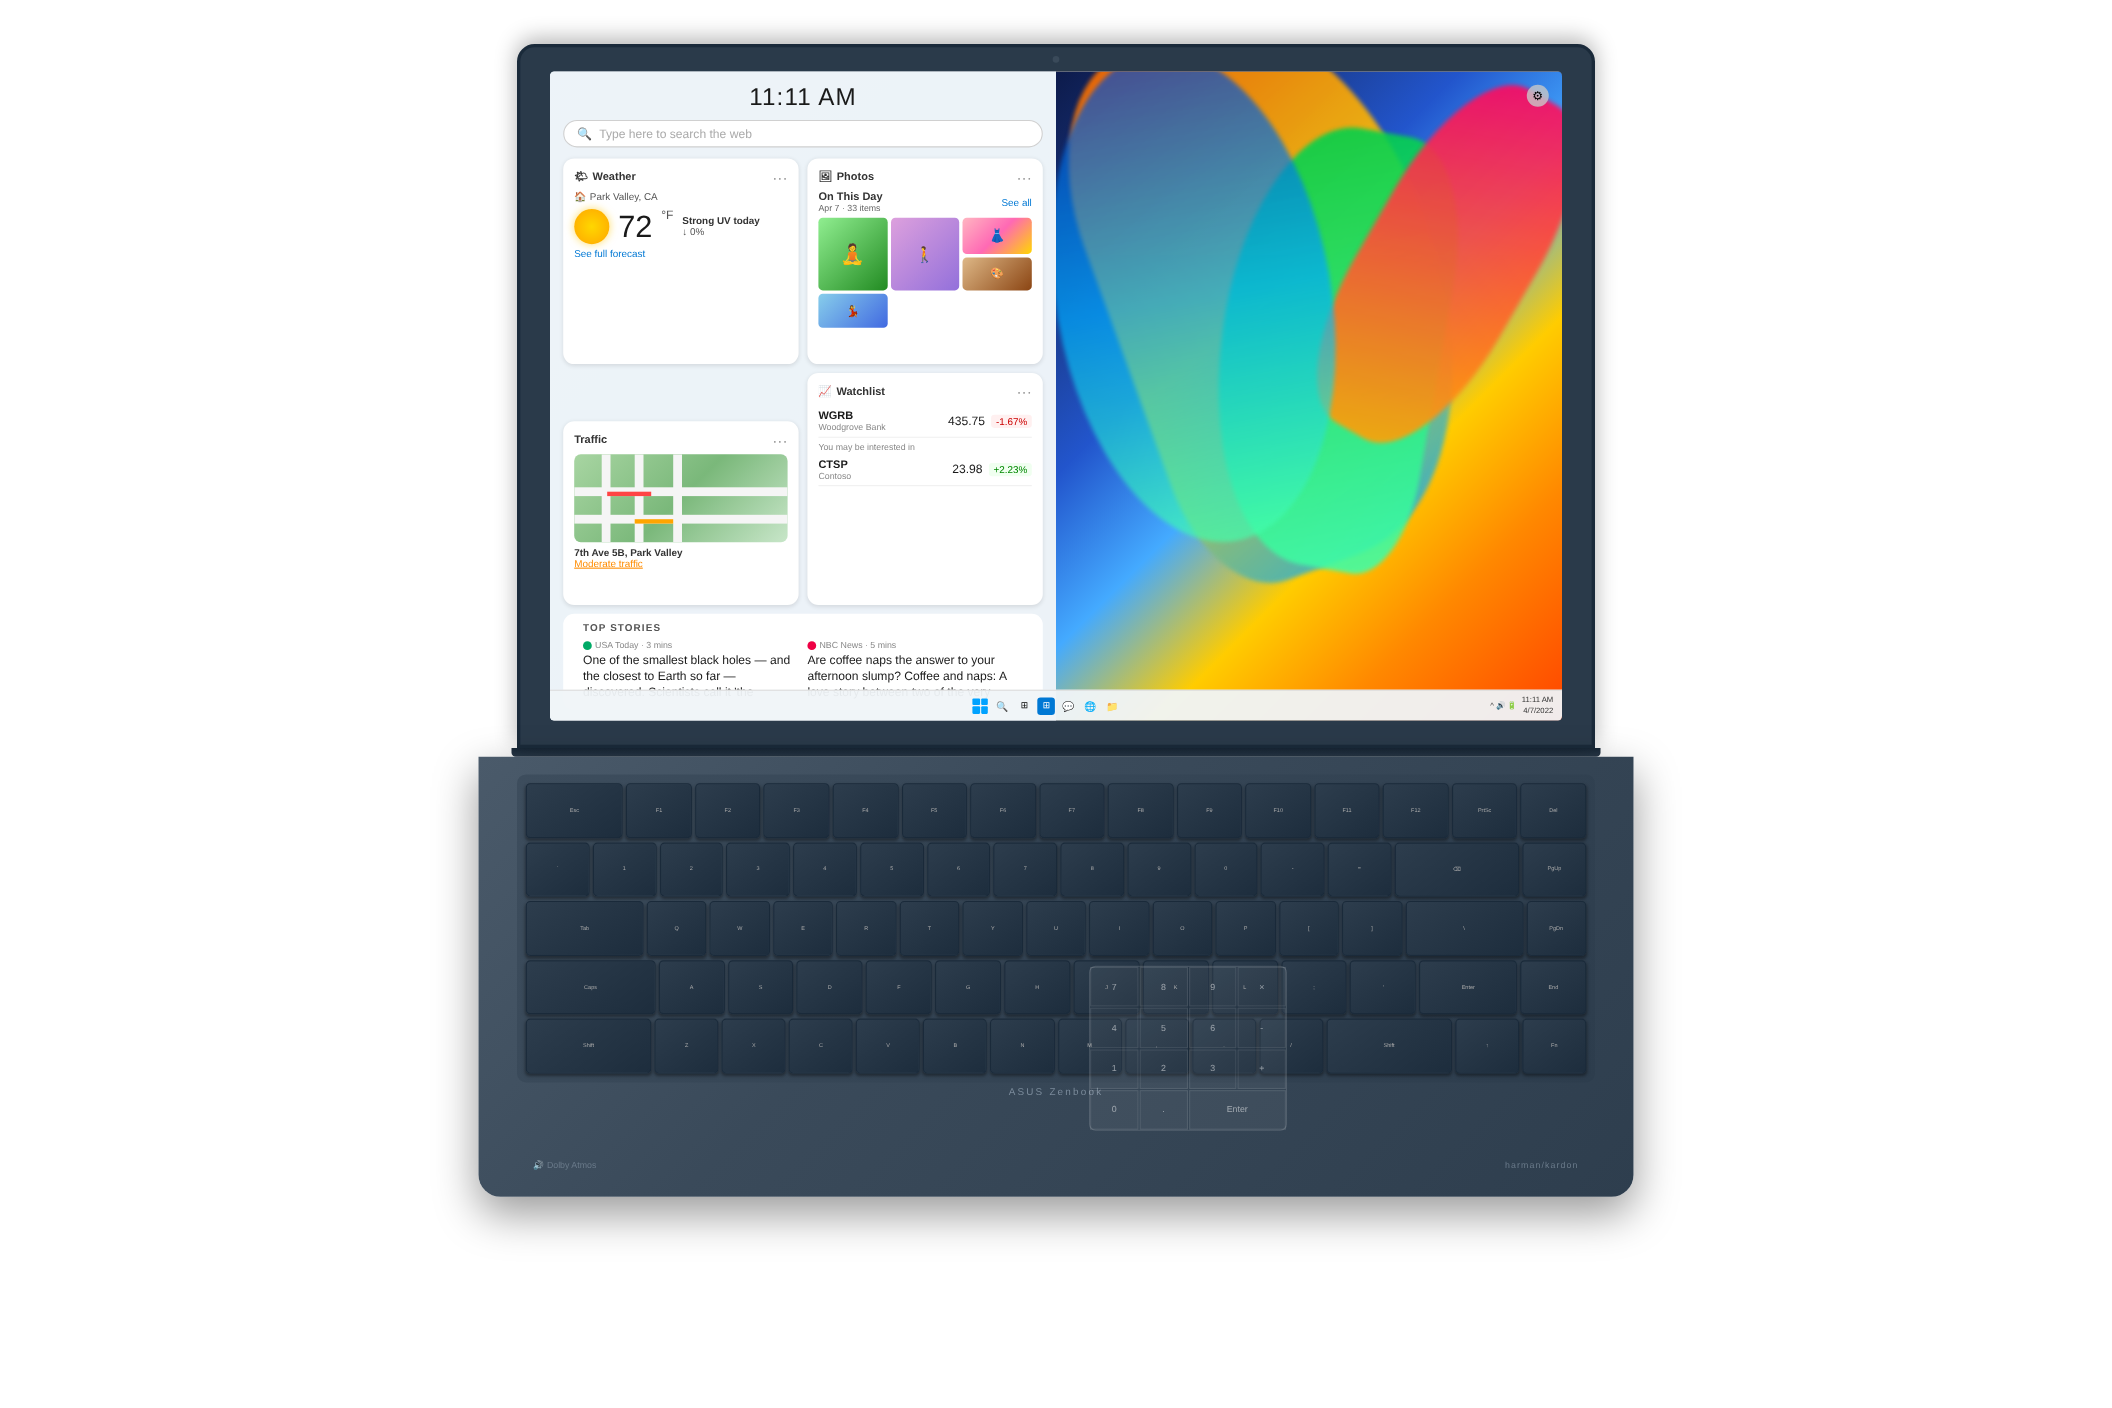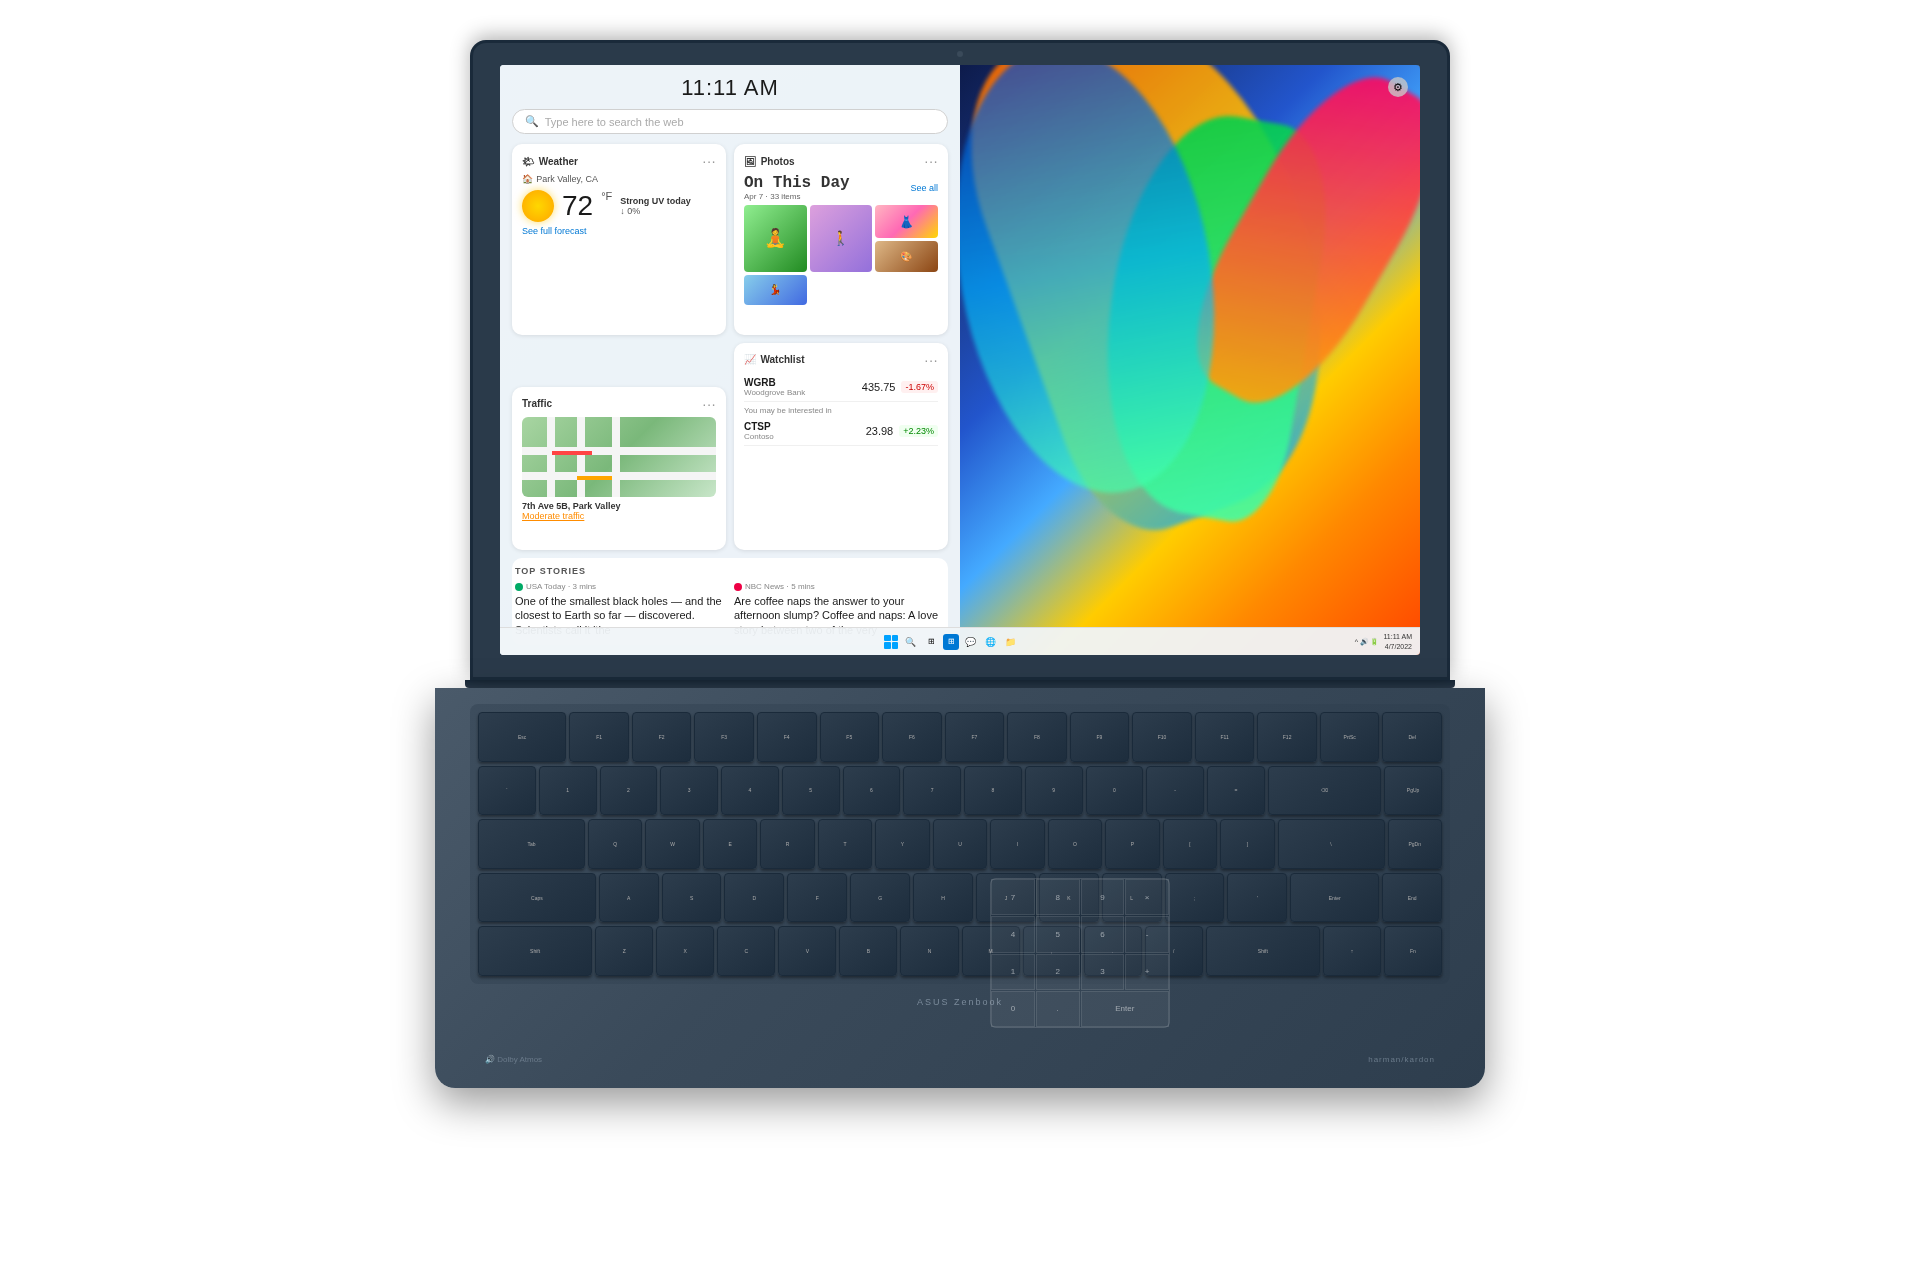--- a/index.html
+++ b/index.html
@@ -422,21 +422,21 @@
       font-size: 10px;
       color: #333;
       cursor: pointer;
     }
 
     
     .news-section {
       margin-top: 8px;
       background: white;
       border-radius: 10px;
-      padding: 8px 3px;
+      padding: 8px 18px;
     }
 
     .news-label {
       font-size: 9px;
       font-weight: 700;
       color: #555;
       letter-spacing: 1px;
       margin-bottom: 6px;
     }
 
@@ -589,21 +589,21 @@
       flex: 1.5;
     }
 
     .key-wider {
       flex: 2;
     }
 
     .brand-label {
       font-size: 9px;
       color: #7a8a9a;
-      margin-top: 13px;
+      margin-top: 3px;
       letter-spacing: 2px;
     }
 
     .numpad-overlay {
       position: absolute;
       bottom: 60px;
       left: 50%;
       transform: translateX(30px);
       width: 180px;
       height: 150px;
@@ -717,21 +717,21 @@
             <div class="widget photos-widget">
               <div class="widget-header">
                 <div class="widget-title">
                   <span>🖼</span>
                   <span>Photos</span>
                 </div>
                 <div class="widget-menu">···</div>
               </div>
               <div class="photos-header-row">
                 <div>
-                  <div style="font-size:16px;font-weight:600;color:#333;font-family:Liberation Mono, monospace;">On This Day</div>
+                  <div style="font-size:10px;font-weight:600;color:#333;">On This Day</div>
                   <div class="photos-date">Apr 7 · 33 items</div>
                 </div>
                 <span class="photos-see-all">See all</span>
               </div>
               <div class="photos-grid">
                 <div class="photo-item photo-1">
                   <div class="photo-person">🧘</div>
                 </div>
                 <div class="photo-item photo-2">
                   <div class="photo-person" style="font-size:12px;">👗</div>

